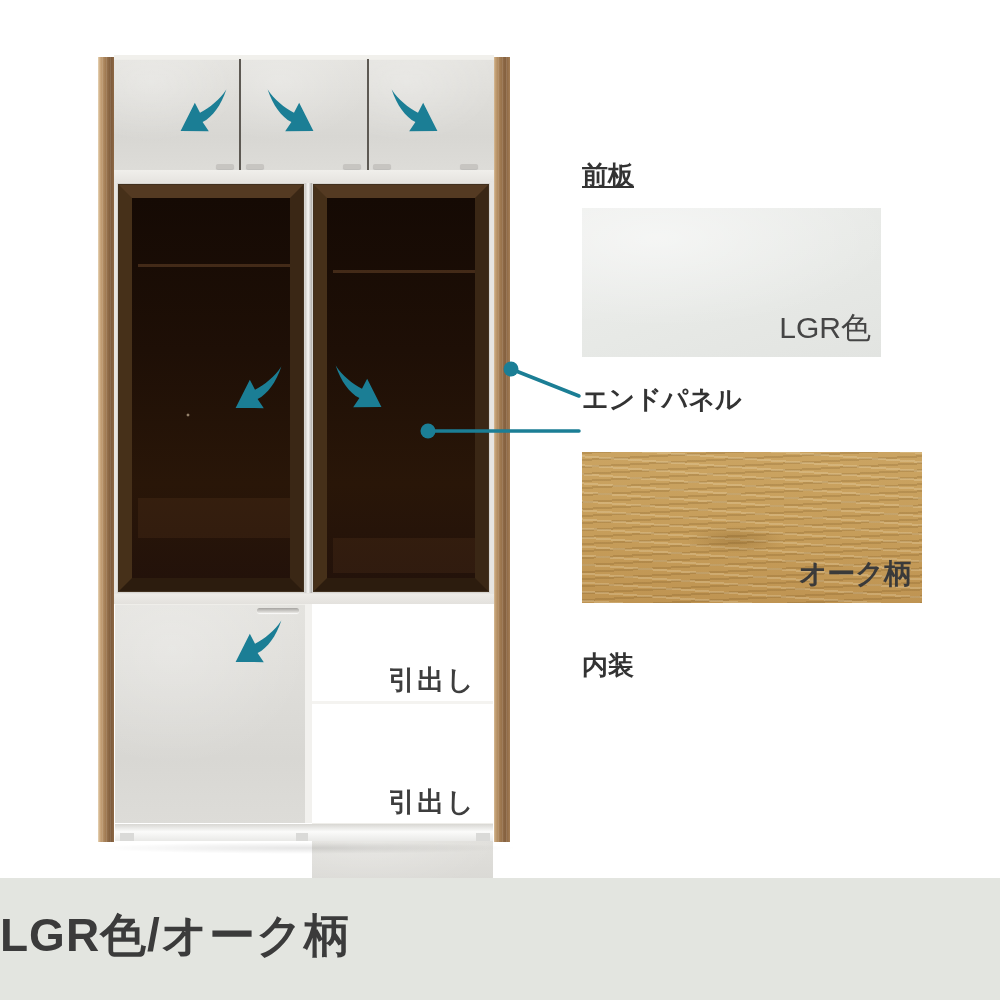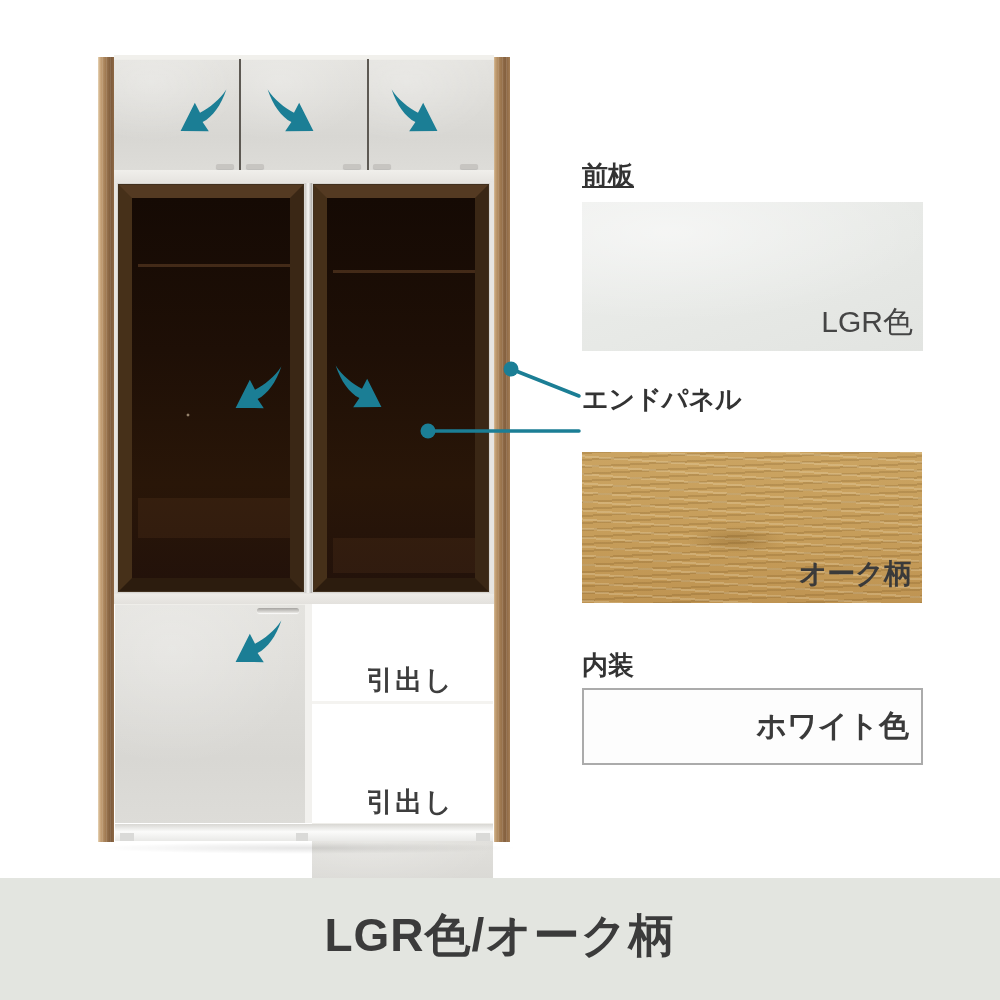--- a/index.html
+++ b/index.html
@@ -60,60 +60,60 @@
     background:linear-gradient(90deg,#c9c7c3,#f7f6f4 45%,#aeaca8); }
 
   .frame-b { left:114px; top:594px; width:380px; height:10px; background:linear-gradient(180deg,#edebe7,#e3e1dd); }
 
   
   .bottom-gap-v { left:305px; top:604px; width:7px; height:219px; background:#f2f1ee; }
   .bottom-gap-h { left:312px; top:701px; width:181px; height:3px; background:#f4f3f0; }
   .groove { position:absolute; height:5px; border-radius:3px;
     background:linear-gradient(180deg,#a5a3a0,#e9e8e4); box-shadow:0 1px 1px rgba(255,255,255,.8); }
   .drawer-label {
-    position:absolute; width:132px; text-align:center;
+    position:absolute; width:132px; text-align:right;
     font-size:27px; font-weight:bold; color:#3e3e3e; letter-spacing:2px;
   }
 
   .kickboard { left:115px; top:824px; width:378px; height:17px;
     background:linear-gradient(180deg,#d8d7d3 0%,#fbfbfa 45%,#e9e9e7 100%); }
   .foot { position:absolute; top:833px; width:14px; height:8px; background:#dadad8; }
   .floor-shadow { left:92px; top:842px; width:428px; height:12px;
     background:radial-gradient(ellipse at center, rgba(0,0,0,.10), rgba(0,0,0,0) 70%); }
 
   
   .arrow { position:absolute; width:62px; height:48px; }
   .arrow svg { width:100%; height:100%; overflow:visible; }
   .arrow.right svg { transform:rotate(12deg); }
   .arrow.left  svg { transform:scaleX(-1) rotate(12deg); }
 
   
   .callout-labels { left:582px; top:382px; font-size:26px; font-weight:bold; color:#333; line-height:35px; white-space:nowrap;text-align:right; }
 
   
   .heading { left:582px; font-size:26px; font-weight:bold; color:#333; }
-  .swatch-lgr { left:582px; top:202px; width:341px; height:149px;
+  .swatch-lgr { left:582px; top:208px; width:299px; height:149px;
     background:
       radial-gradient(130% 100% at 25% 20%, rgba(255,255,255,.5), rgba(255,255,255,0) 60%),
       linear-gradient(160deg,#edeeec 0%,#e7e9e6 55%,#e2e4e1 100%); }
   .swatch-lgr .swatch-label { position:absolute; right:10px; bottom:8px; font-size:30px; font-weight:400; color:#454545; }
   .swatch-oak { left:582px; top:452px; width:340px; height:151px;
     background:
       radial-gradient(70px 20px at 45% 58%, rgba(110,75,25,.28), rgba(110,75,25,0) 70%),
       repeating-linear-gradient(184deg, rgba(255,246,220,.20) 0 2px, rgba(0,0,0,0) 2px 9px),
       repeating-linear-gradient(177deg, rgba(100,66,18,.18) 0 2px, rgba(0,0,0,0) 2px 7px),
       linear-gradient(180deg,#cba462 0%,#c69d5a 55%,#bf9452 100%); padding-left: 44px; }
   .swatch-oak .swatch-label { position:absolute; right:10px; bottom:10px; font-size:28px; font-weight:bold; color:#3a3a3a; }
   .box-white { left:582px; top:688px; width:341px; height:77px; background:#fdfdfd; border:2px solid #ababab;
     display:flex; align-items:center; justify-content:flex-end; padding-right:12px; }
   .box-white .swatch-label { font-size:30px; font-weight:bold; color:#3a3a3a; }
 
   
   .footer-bar { left:0; top:878px; width:1000px; height:122px; background:#e3e5e0;
-    display:flex; align-items:center; justify-content:center; }
+    display:flex; align-items:center; justify-content:flex-start; }
   .footer-bar .footer-text { font-size:46px; font-weight:bold; color:#3b3b3b; letter-spacing:1px; margin-top:-6px; }
 </style>
 </head>
 <body>
 
 <div id="stage">
 
   <div class="abs wood wood-left"></div>
   <div class="abs wood wood-right"></div>
   <div class="abs top-edge"></div>
@@ -214,21 +214,18 @@
   <div class="abs heading" style="top:158px;text-decoration:underline;">前板</div>
   <div class="abs swatch-lgr">
     <div class="swatch-label">LGR色</div>
   </div>
 
   <div class="abs swatch-oak">
     <div class="swatch-label">オーク柄</div>
   </div>
 
   <div class="abs heading" style="top:648px;">内装</div>
-  <div class="abs box-white">
-    <div class="swatch-label">ホワイト色</div>
-  </div>
 
   <div class="abs footer-bar">
     <div class="footer-text">LGR色/オーク柄</div>
   </div>
 
 </div>
 
 </body></html>

